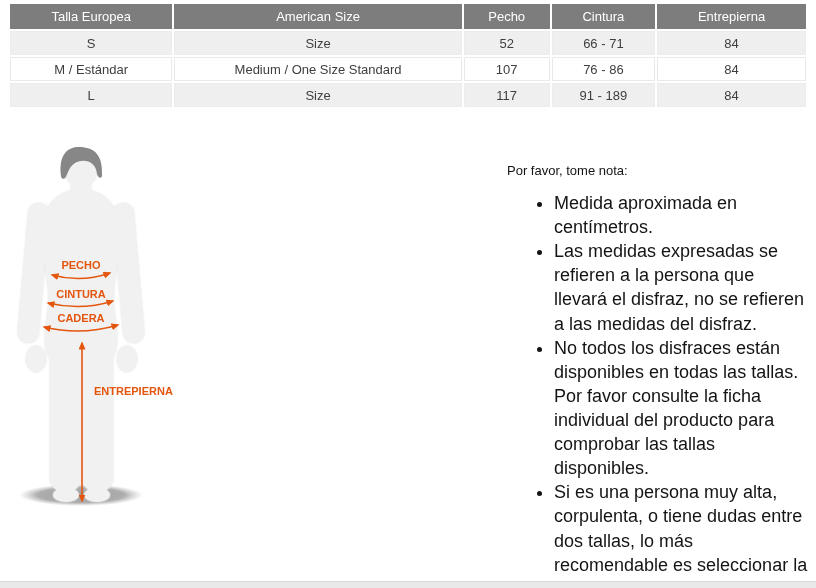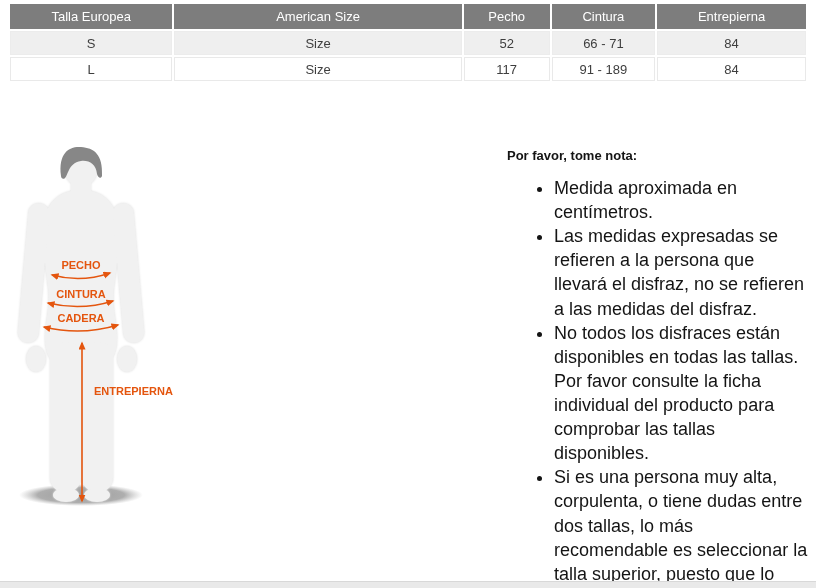--- a/index.html
+++ b/index.html
@@ -28,21 +28,21 @@
   }
   .size-table tbody tr:nth-child(odd) td {
     background:#efefef; border-color:#ececec;
   }
 
   
   .figure-diagram { position:absolute; left:10px; top:146px; }
 
   
   .notes { position:absolute; left:505px; top:146px; width:311px; color:#141414; }
-  .notes h4 { margin:2px 0 0 2px; font-size:13px; font-weight:bold; }
+  .notes h4 { margin:17px 0 0 2px; font-size:13px; font-weight:normal; }
   .notes ul { margin:13px 8px 0 0; padding-left:49px; font-size:18px; line-height:1.34; }
   .notes li { margin:0; padding:0; }
 
   
   .bottom-bar {
     position:absolute; left:0; right:0; bottom:0; height:6px;
     background:#e9e9e9; border-top:1px solid #d8d8d8;
   }
 </style>
 </head>
@@ -64,20 +64,27 @@
       <th>Cintura</th>
       <th>Entrepierna</th>
     </tr>
   </thead>
   <tbody>
       <tr>
         <td>S</td>
         <td>Size</td>
         <td>52</td>
         <td>66 - 71</td>
+        <td>84</td>
+      </tr>
+      <tr>
+        <td>M / Estándar</td>
+        <td>Medium / One Size Standard</td>
+        <td>107</td>
+        <td>76 - 86</td>
         <td>84</td>
       </tr>
       <tr>
         <td>L</td>
         <td>Size</td>
         <td>117</td>
         <td>91 - 189</td>
         <td>84</td>
       </tr>
     </tbody>

